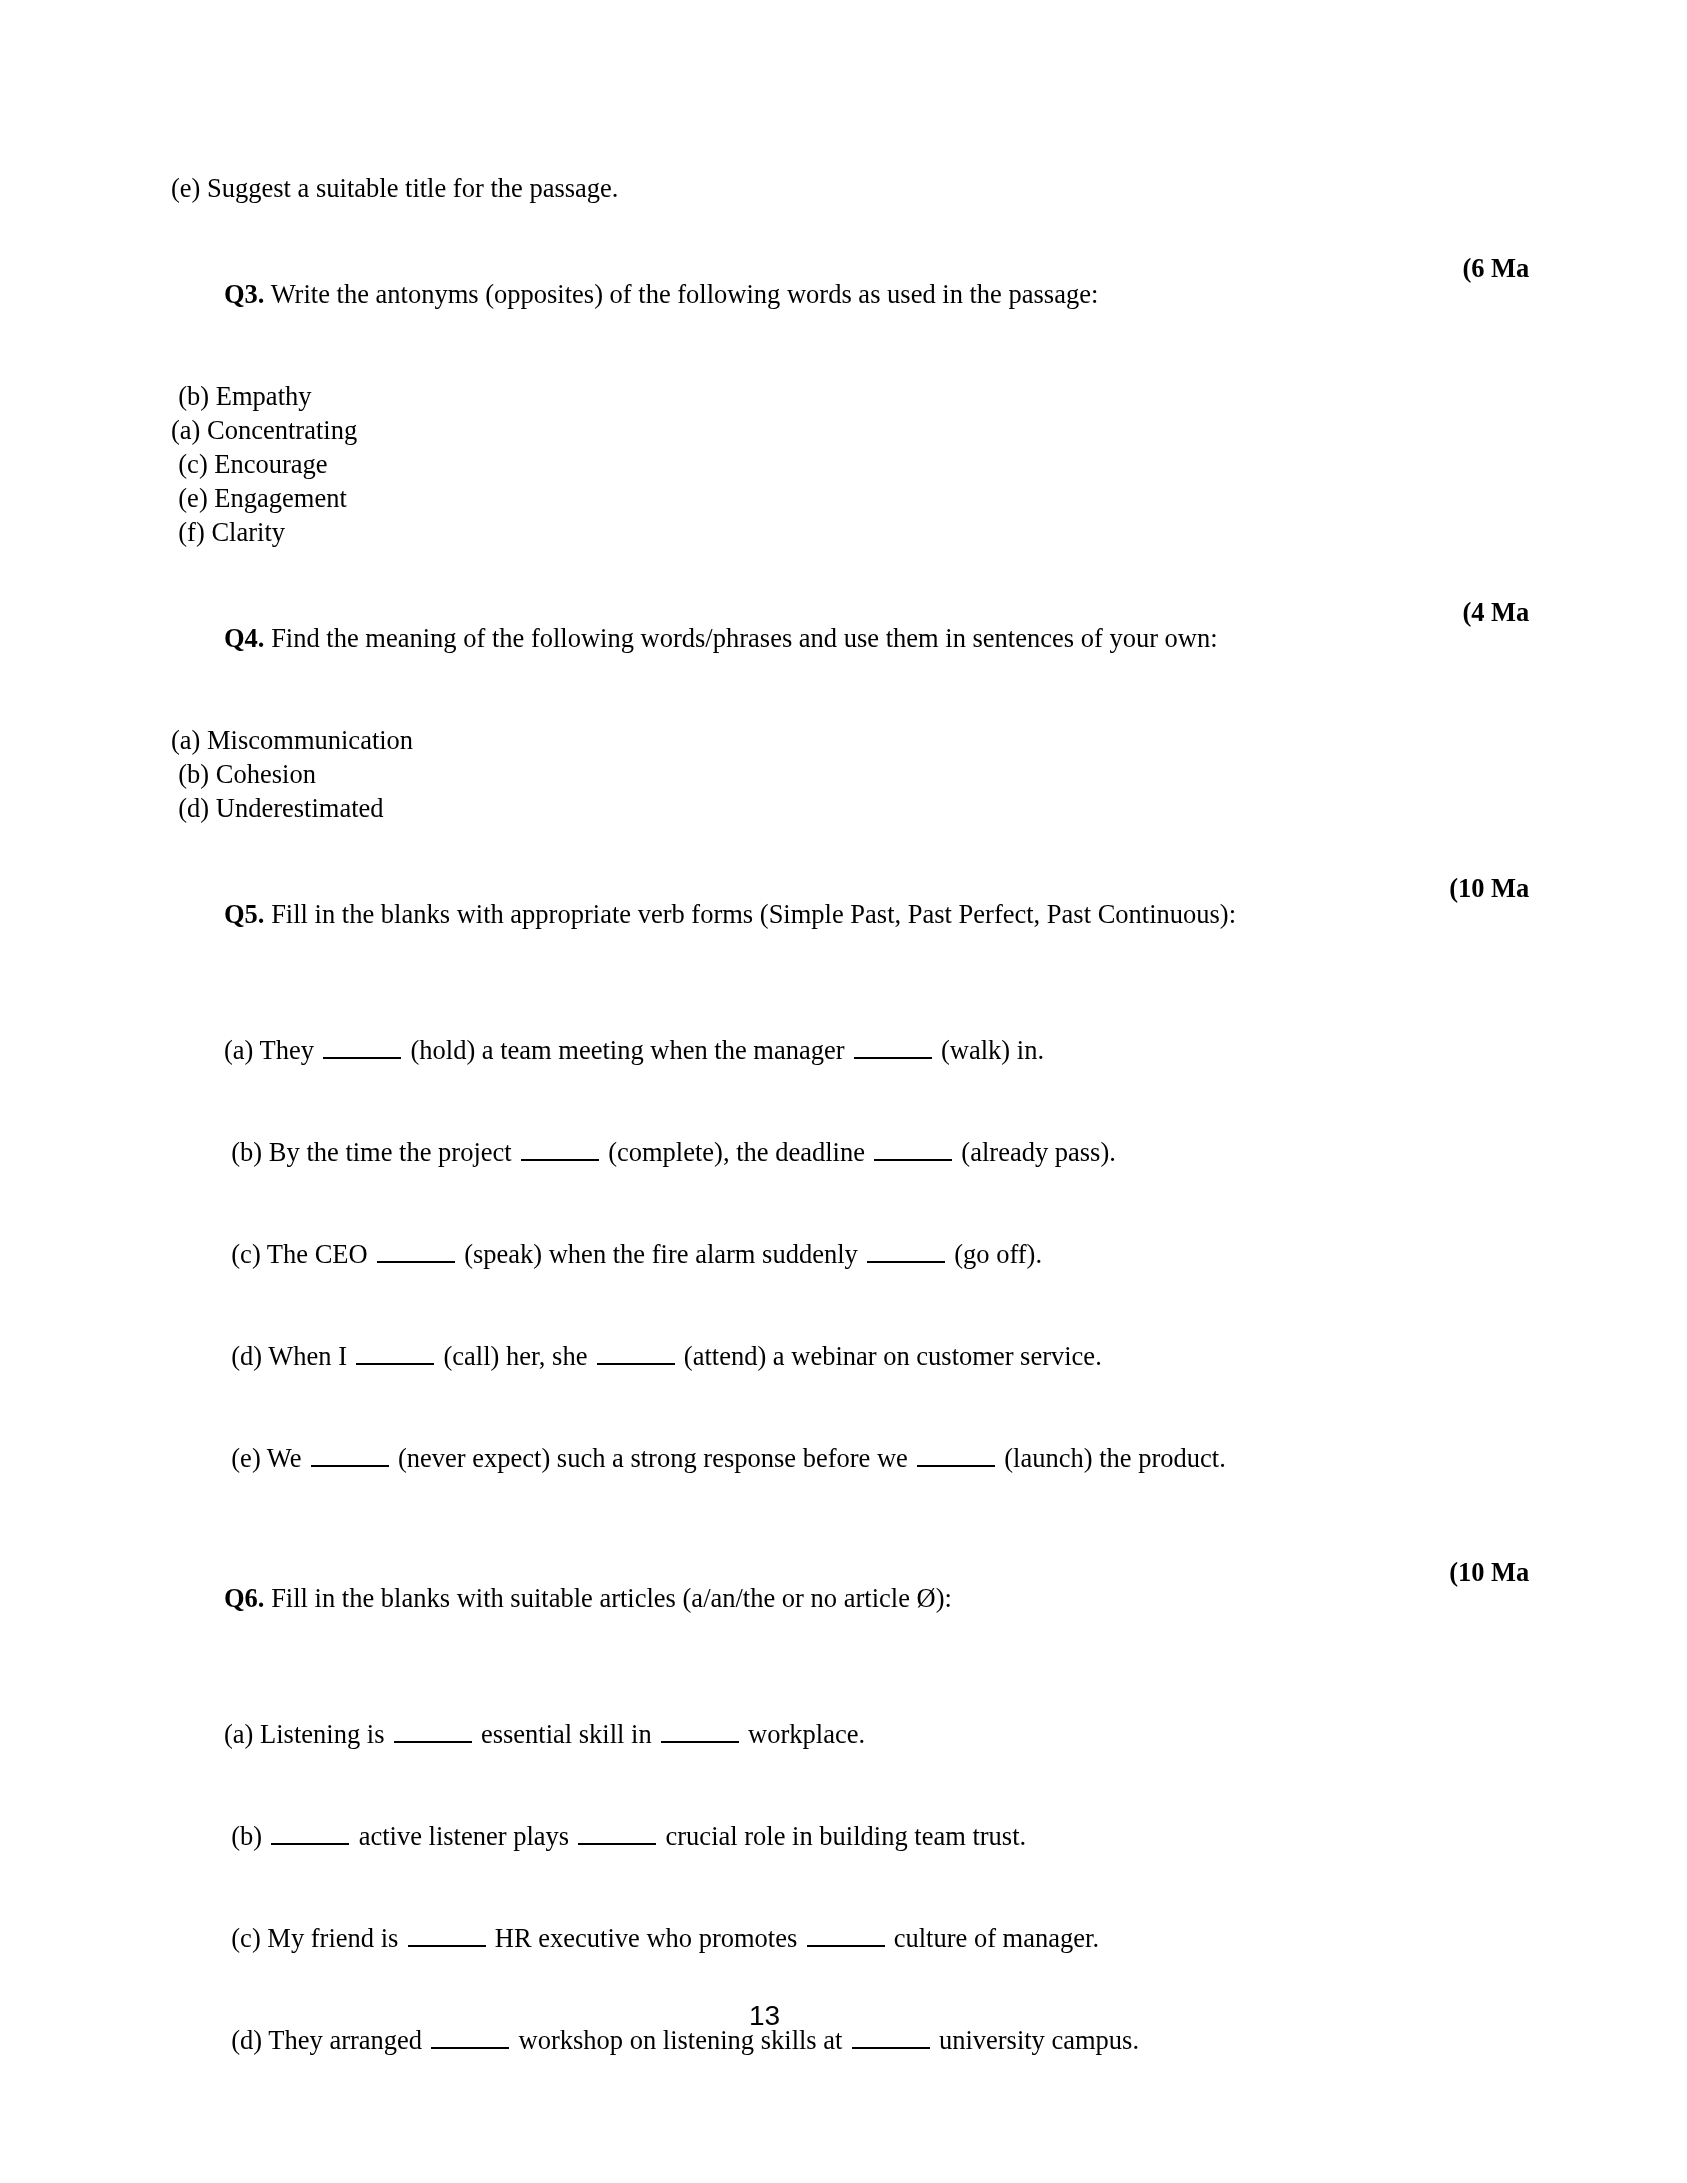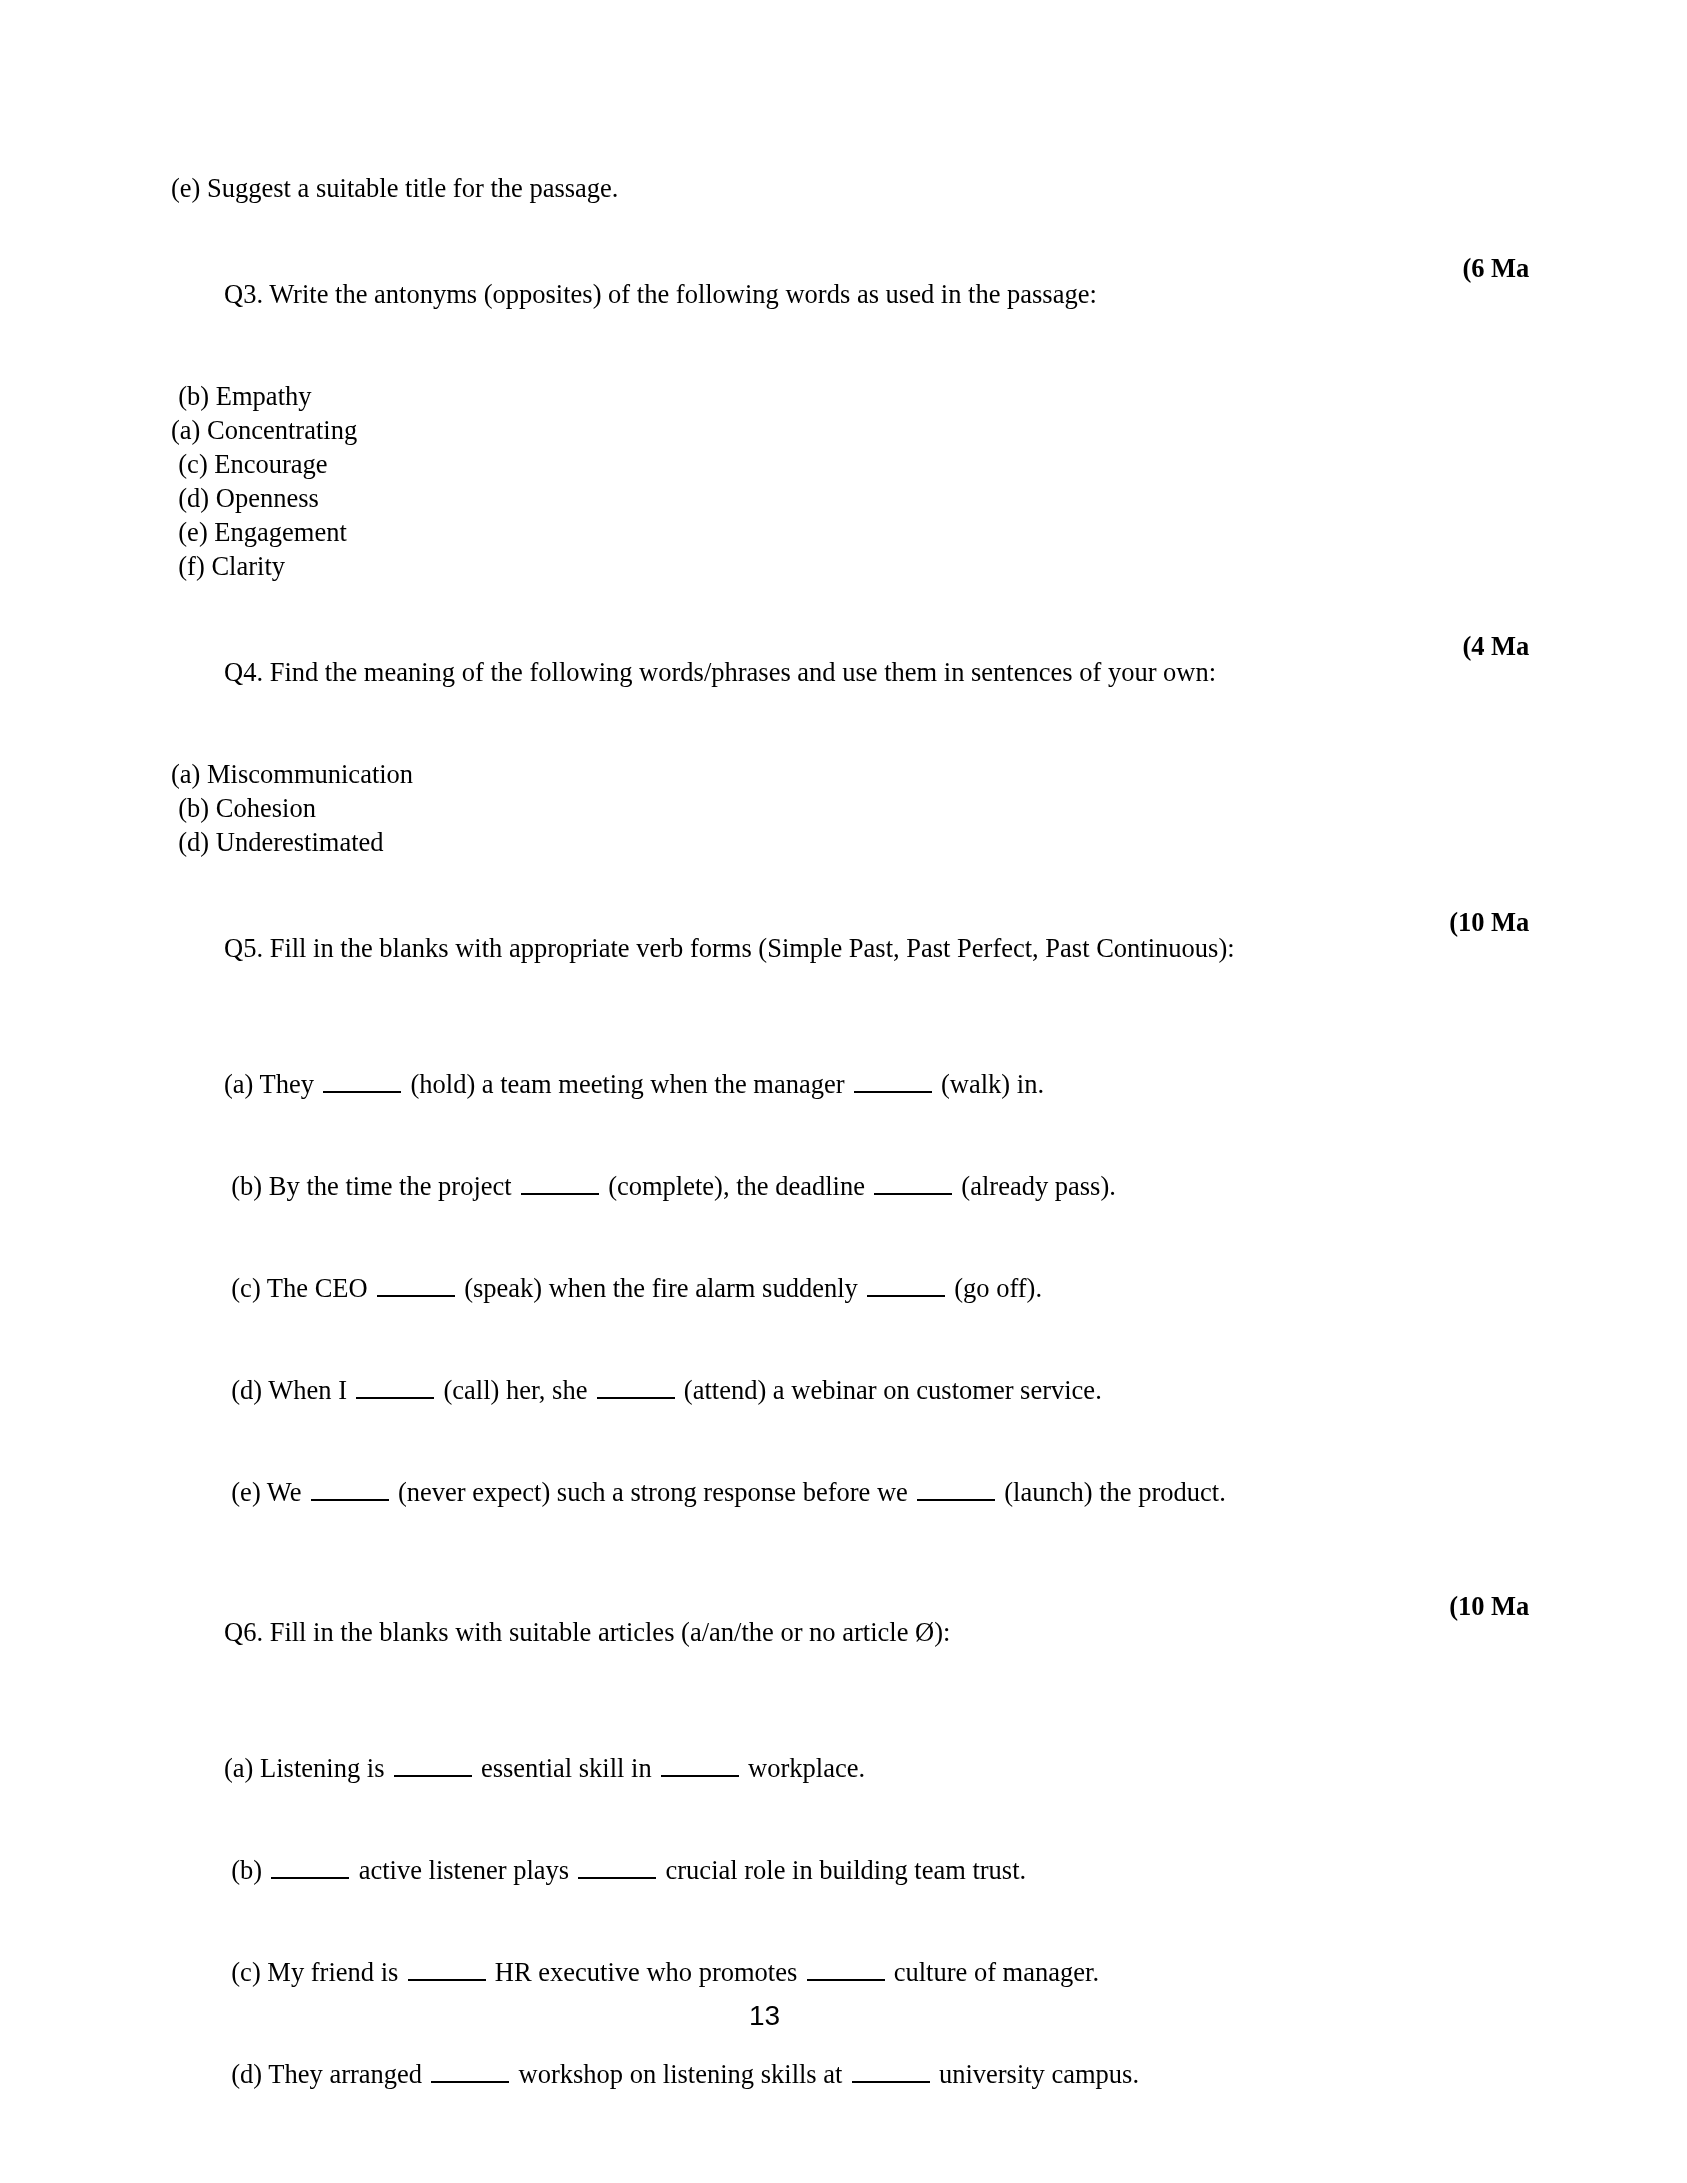--- a/index.html
+++ b/index.html
@@ -27,21 +27,21 @@
     width: 1404px;
   }
   
   .line {
     font-size: 26.5px;
     line-height: 34px;
     white-space: pre-wrap;
     position: relative;
   }
   .indent1 { padding-left: 7.3px; }
-  .qnum { font-weight: normal; }
+  .qnum { font-weight: bold; }
   .marks {
     font-weight: bold;
     position: absolute;
     right: 0;
     top: 8px;
     white-space: nowrap;
   }
   .gap-lg { height: 38px; }
   .blank {
     display: inline-block;
@@ -74,21 +74,20 @@
     <div class="gap-lg"></div>
 
     <div class="q-block">
       <div class="line">
         <span class="qnum">Q3.</span><span> Write the antonyms (opposites) of the following words as used in the passage:</span>
         <span class="marks">(6 Marks)</span>
       </div>
       <div class="line indent1">(b) Empathy</div>
       <div class="line">(a) Concentrating</div>
       <div class="line indent1">(c) Encourage</div>
-      <div class="line indent1">(d) Openness</div>
       <div class="line indent1">(e) Engagement</div>
       <div class="line indent1">(f) Clarity</div>
     </div>
 
     <div class="gap-lg"></div>
 
     <div class="q-block">
       <div class="line">
         <span class="qnum">Q4.</span><span> Find the meaning of the following words/phrases and use them in sentences of your own:</span>
         <span class="marks">(4 Marks)</span>

